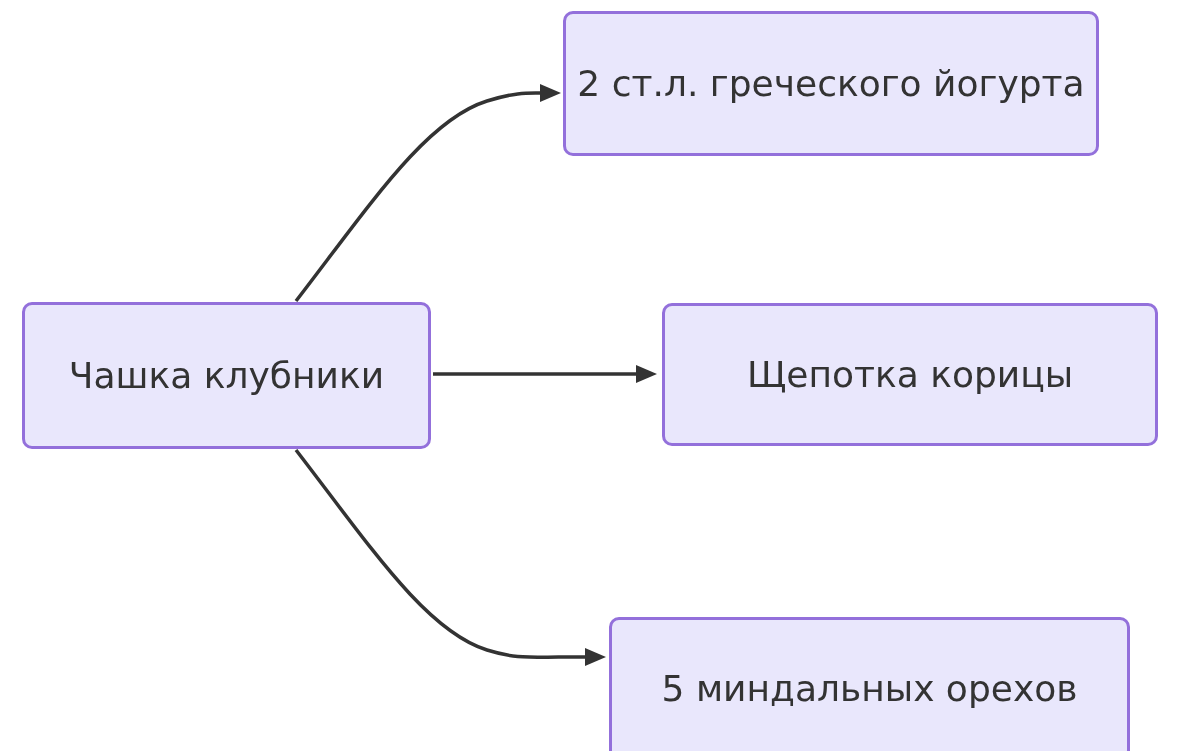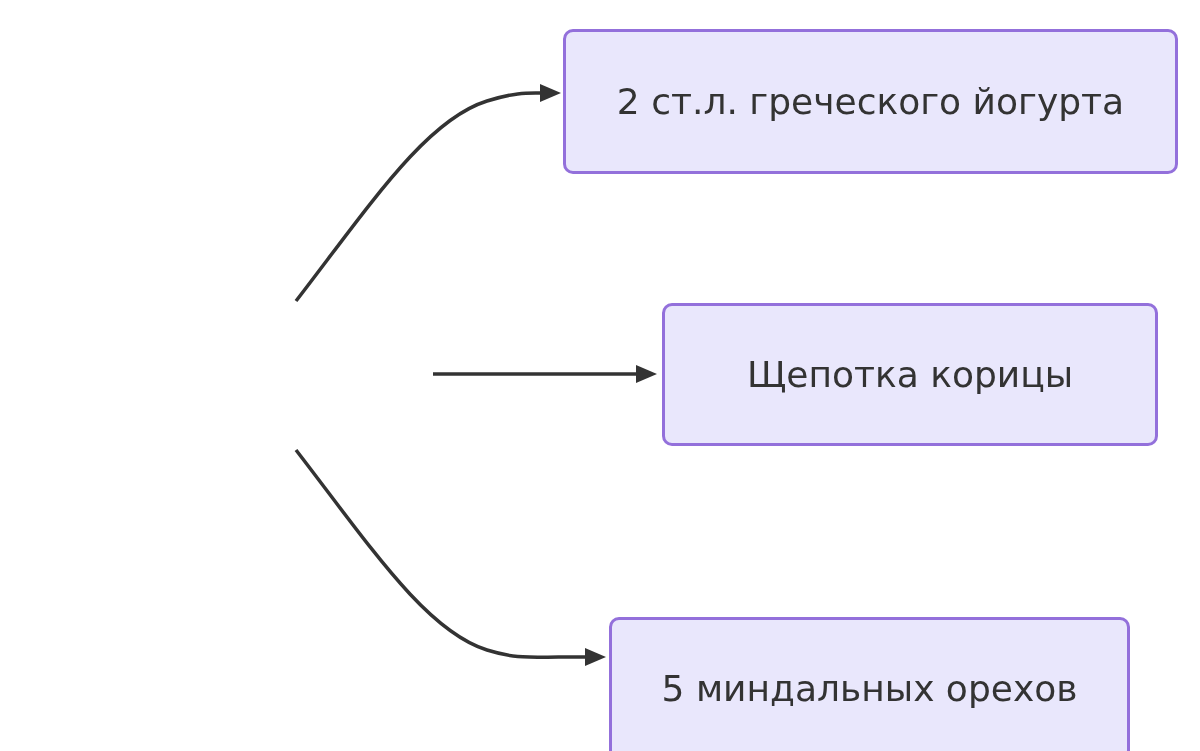--- a/index.html
+++ b/index.html
@@ -30,40 +30,43 @@
     display: flex;
     align-items: center;
     justify-content: center;
     color: #333333;
     font-size: 36px;
     line-height: 1.2;
     text-align: center;
     white-space: nowrap;
   }
   #node-strawberries { left: 22px;  top: 302px; width: 409px; height: 147px; }
-  #node-yogurt       { left: 563px; top: 29px;  width: 615px; height: 145px; }
+  #node-yogurt       { left: 563px; top: 11px;  width: 536px; height: 145px; }
   #node-cinnamon     { left: 662px; top: 303px; width: 496px; height: 143px; }
   #node-almonds      { left: 609px; top: 617px; width: 521px; height: 143px; }
 </style>
 </head>
 <body>
 
 <div id="canvas">
 
   <svg id="edge-layer" viewBox="0 0 1200 751" xmlns="http://www.w3.org/2000/svg">
     <defs>
       <marker id="arrowhead" markerUnits="userSpaceOnUse" markerWidth="22" markerHeight="18" refX="1" refY="9" orient="auto">
         <path d="M0,0 L21,9 L0,18 z" fill="#333333"></path>
       </marker>
     </defs>
     <path d="M 296 301 C 370 205, 426 120, 487 101 C 516 92, 528 93, 541 93" fill="none" stroke="#333333" stroke-width="3.5" marker-end="url(#arrowhead)"></path>
     <path d="M 433 374 L 637 374" fill="none" stroke="#333333" stroke-width="3.5" marker-end="url(#arrowhead)"></path>
     <path d="M 296 450 C 370 546, 426 631, 487 650 C 516 659, 525 657, 586 657" fill="none" stroke="#333333" stroke-width="3.5" marker-end="url(#arrowhead)"></path>
   </svg>
 
+  <div class="node" id="node-strawberries">
+    <span>Чашка клубники</span>
+  </div>
 
   <div class="node" id="node-yogurt">
     <span>2 ст.л. греческого йогурта</span>
   </div>
 
   <div class="node" id="node-cinnamon">
     <span>Щепотка корицы</span>
   </div>
 
   <div class="node" id="node-almonds">

